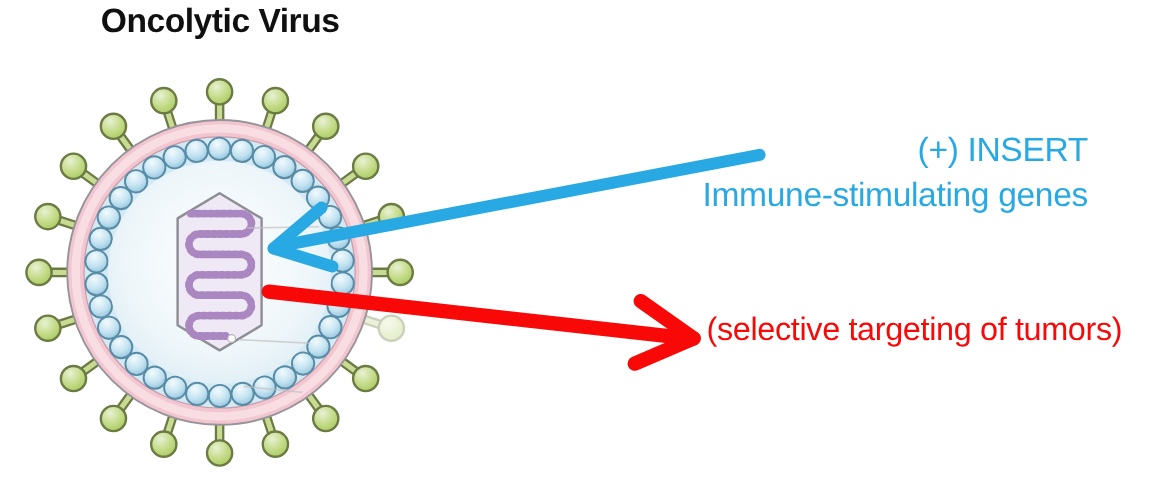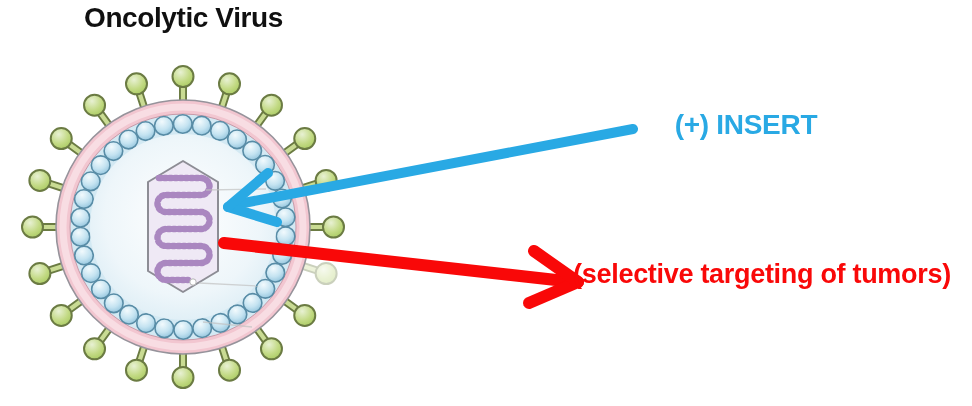--- a/index.html
+++ b/index.html
@@ -6,21 +6,21 @@
   body{
     width:972px;height:406px;position:relative;background:#ffffff;
     font-family:"Liberation Sans",sans-serif;overflow:hidden;
   }
   #virus-svg{position:absolute;left:0;top:0;width:972px;height:406px;}
   .title{
     position:absolute;left:84px;top:2px;
     font-size:28px;font-weight:bold;color:#101010;letter-spacing:-0.4px;
   }
   .anno{
-    position:absolute;text-align:right;font-weight:bold;white-space:nowrap;
+    position:absolute;text-align:right;font-weight:normal;white-space:nowrap;
     transform:translateX(-50%);
   }
   .anno.blue{left:746px;top:106px;font-size:28px;line-height:38px;letter-spacing:-0.3px;}
   .anno.red{left:762px;top:256px;font-size:27px;line-height:36px;letter-spacing:-0.3px;}
 </style>
 </head>
 <body>
 
 <svg id="virus-svg" viewBox="0 0 972 406">
   <defs>
@@ -209,17 +209,18 @@
     <line x1="633" y1="129" x2="233" y2="205"></line>
     <line x1="228" y1="207" x2="277" y2="222"></line>
     <line x1="228" y1="207" x2="268" y2="173"></line>
   </g>
 </svg>
 
 <div class="title">Oncolytic Virus</div>
 
 <div class="anno blue" style="color: rgb(41, 169, 228);">
   <div>(+) INSERT</div>
+  <div>Immune-stimulating genes</div>
 </div>
 
 <div class="anno red" style="color: rgb(249, 8, 8);">
   <div>(selective targeting of tumors)</div>
 </div>
 
 </body></html>

